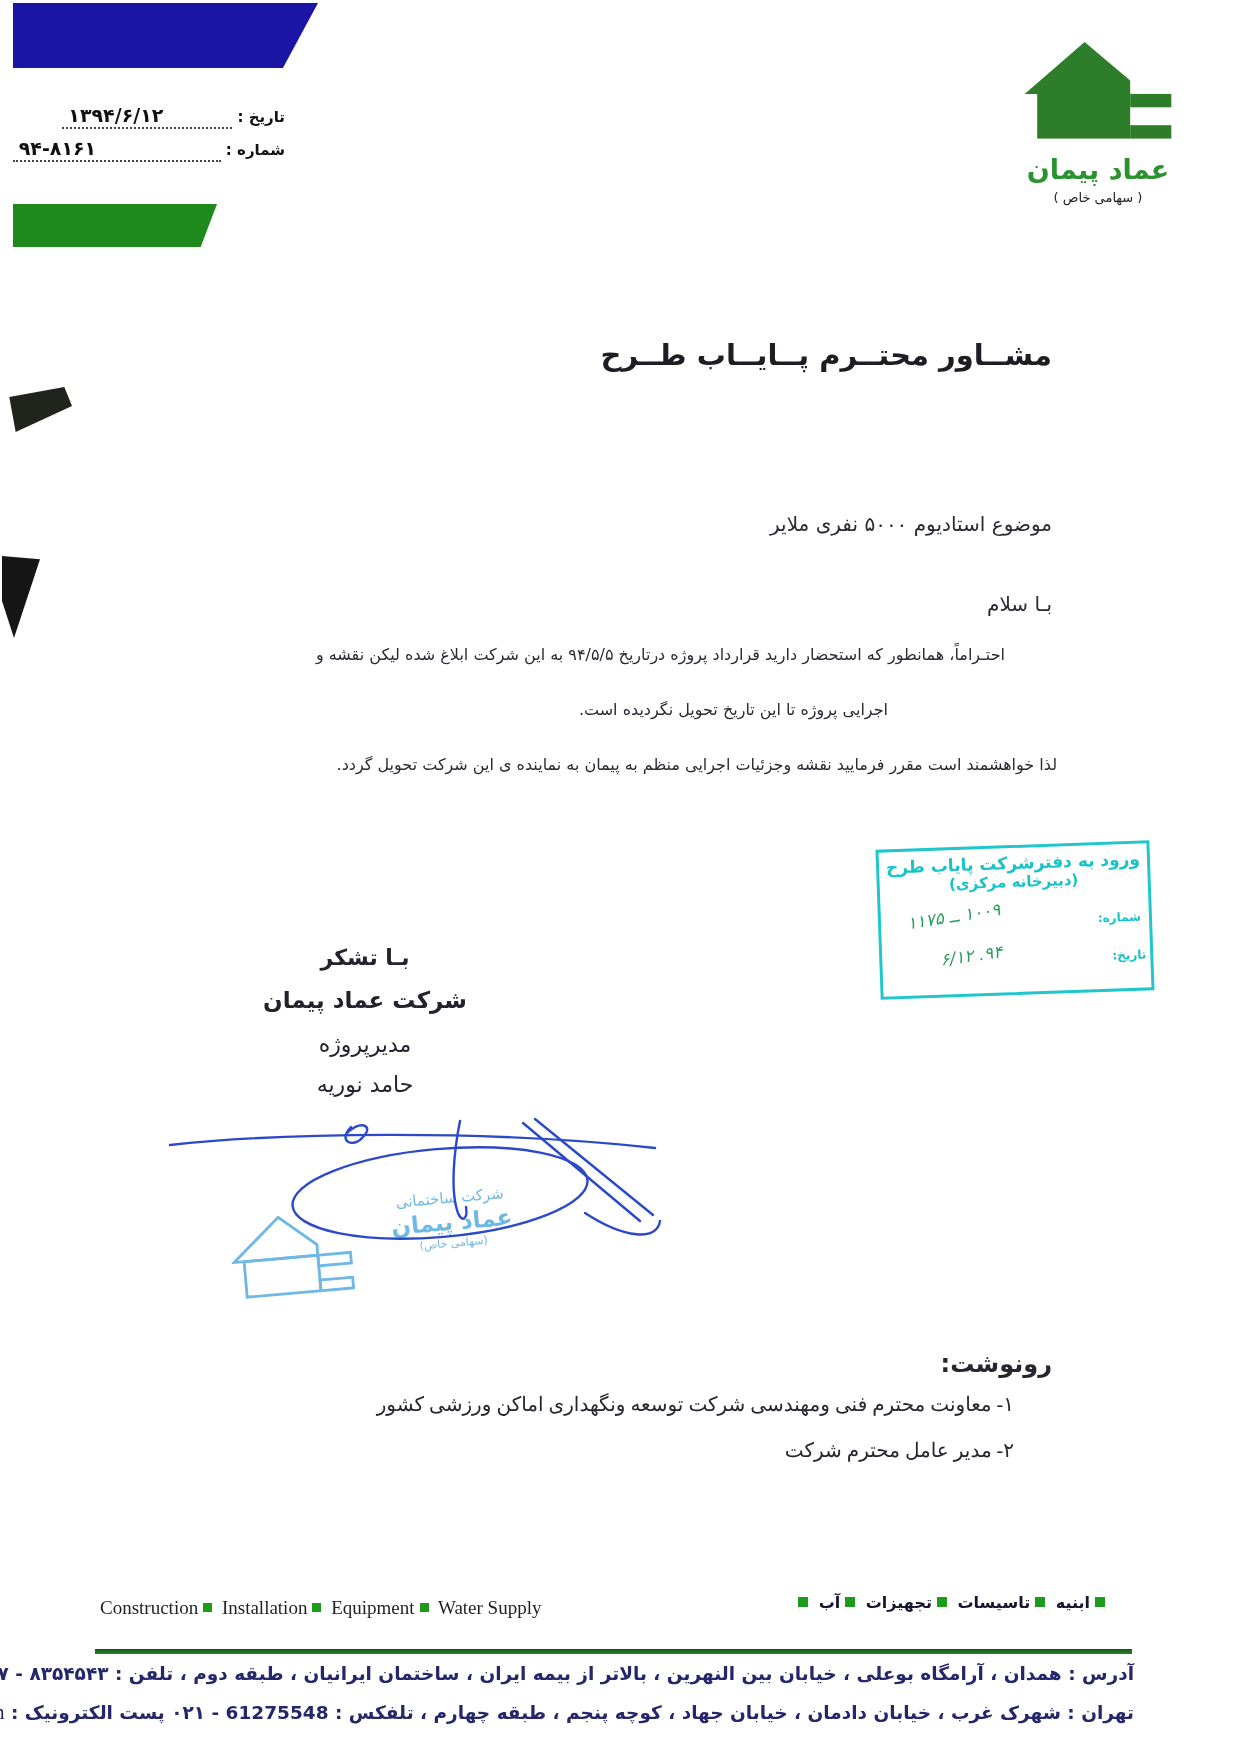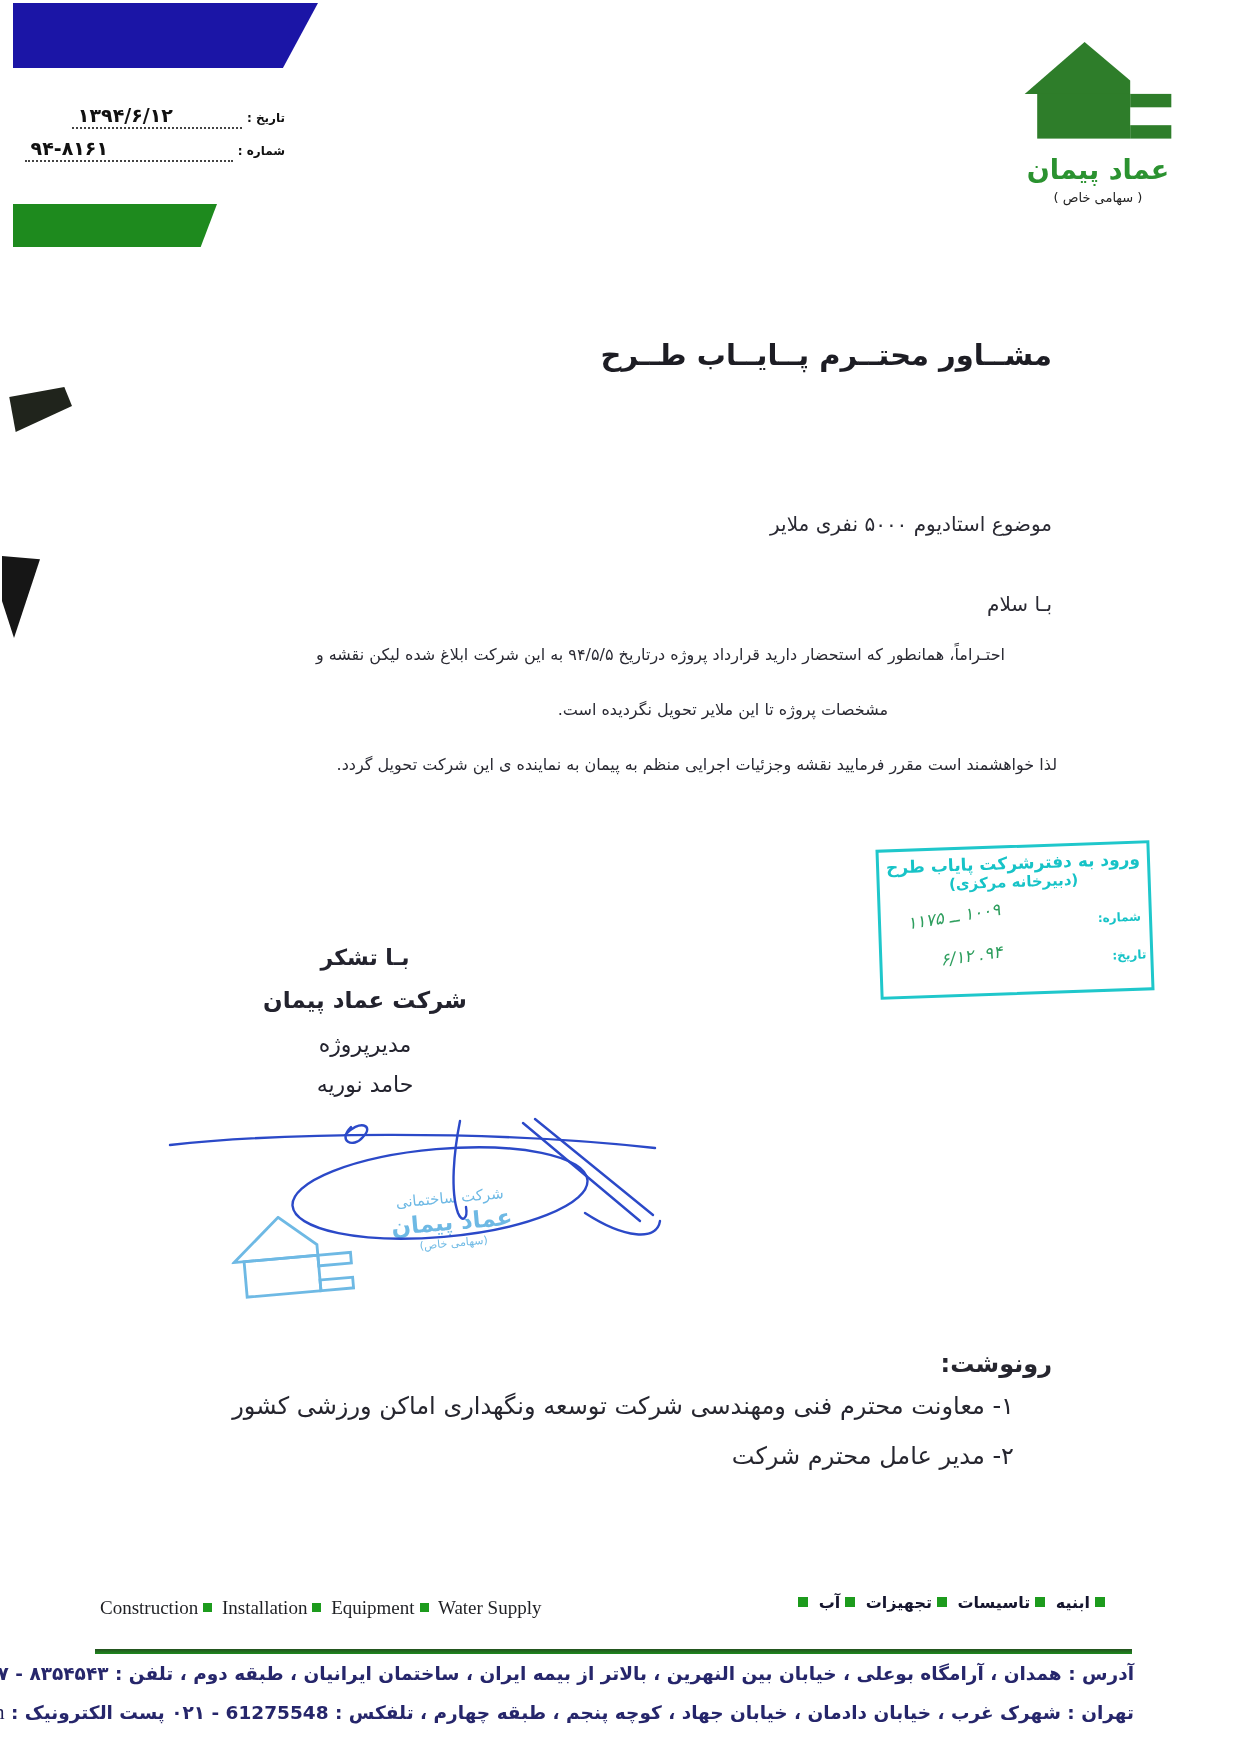--- a/index.html
+++ b/index.html
@@ -12,21 +12,21 @@
 
   
   .bar-blue{left:13px;top:3px;width:305px;height:65px;background:#1b15a6;
     clip-path:polygon(0 0,100% 0,88.5% 100%,0 100%);}
   .bar-green{left:13px;top:204px;width:204px;height:43px;background:#1e8a1e;
     clip-path:polygon(0 0,100% 0,92% 100%,0 100%);}
 
   
   .dates{top:104px;right:955px;direction:rtl;}
   .drow{margin-bottom:8px;white-space:nowrap;}
-  .dlab{font-weight:bold;font-size:12px;color:#111;}
+  .dlab{font-weight:bold;font-size:15px;color:#111;}
   .dots{display:inline-block;border-bottom:2px dotted #444;text-align:left;padding:0 6px 1px 6px;}
   .dots1{min-width:158px;}
   .dots2{min-width:196px;}
   .dval{font-size:19px;font-weight:bold;color:#111;direction:ltr;unicode-bidi:embed;}
 
   
   .logo{left:1018px;top:40px;width:160px;text-align:center;}
   .logo svg{display:block;margin:0 auto;}
   .logo-name{color:#2b9230;font-size:27px;font-weight:bold;margin-top:8px;direction:rtl;}
   .logo-type{color:#222;font-size:13px;margin-top:5px;direction:rtl;}
@@ -71,21 +71,21 @@
   .cs-text{position:absolute;left:118px;top:0;width:210px;text-align:center;direction:rtl;}
   .cs-l1{font-size:15px;}
   .cs-l2{font-size:23px;font-weight:bold;margin-top:2px;}
   .cs-l3{font-size:11px;margin-top:2px;}
   .cs-house{position:absolute;left:0;top:12px;}
   .sig-svg{left:155px;top:1093px;z-index:5;}
 
   
   .cc{right:188px;top:1350px;direction:rtl;color:#26262f;}
   .cc-title{font-size:24px;font-weight:bold;margin-bottom:14px;}
-  .cc-item{font-size:24px;margin-bottom:22px;padding-right:38px;white-space:nowrap;}
+  .cc-item{font-size:20px;margin-bottom:22px;padding-right:38px;white-space:nowrap;font-family:Liberation Serif, serif;}
 
   
   .services-en{left:100px;top:1597px;font-family:"Liberation Serif",serif;font-size:19px;
     color:#1f2024;white-space:nowrap;}
   .services-fa{right:130px;top:1593px;direction:rtl;font-size:16px;font-weight:bold;
     color:#15152e;white-space:nowrap;}
   .sq{display:inline-block;width:9px;height:9px;background:#1d9b1d;margin:0 5px;}
   .services-en .sq{vertical-align:2px;}
   .services-fa .sq{width:10px;height:10px;vertical-align:1px;}
   .rule{left:95px;top:1649px;width:1037px;height:5px;
@@ -125,21 +125,21 @@
   <div class="logo-type">( سهامی خاص )</div>
 </div>
 
 <div class="abs blob1"></div>
 <div class="abs blob2"></div>
 
 <div class="abs rtl recipient">مشــاور محتــرم پــایــاب طــرح</div>
 <div class="abs rtl subject">موضوع استادیوم ۵۰۰۰ نفری ملایر</div>
 <div class="abs rtl salutation">بـا سلام</div>
 <div class="abs rtl body-line body-l1">احتـراماً، همانطور که استحضار دارید قرارداد پروژه درتاریخ ۹۴/۵/۵ به این شرکت ابلاغ شده لیکن نقشه و</div>
-<div class="abs rtl body-line body-l2">مشخصات پروژه تا این ملایر تحویل نگردیده است.</div>
+<div class="abs rtl body-line body-l2">اجرایی پروژه تا این تاریخ تحویل نگردیده است.</div>
 <div class="abs rtl body-line body-l3">لذا خواهشمند است مقرر فرمایید نقشه وجزئیات اجرایی منظم به پیمان به نماینده ی این شرکت تحویل گردد.</div>
 
 <div class="abs receipt-stamp">
   <div class="st-l1">ورود به دفترشرکت پایاب طرح</div>
   <div class="st-l2">(دبیرخانه مرکزی)</div>
   <span class="st-lab st-lab-no">شماره:</span>
   <span class="hand hand1">۱۰۰۹ ــ ۱۱۷۵</span>
   <span class="st-lab st-lab-dt">تاریخ:</span>
   <span class="hand hand2">۹۴. ۶/۱۲</span>
 </div>

